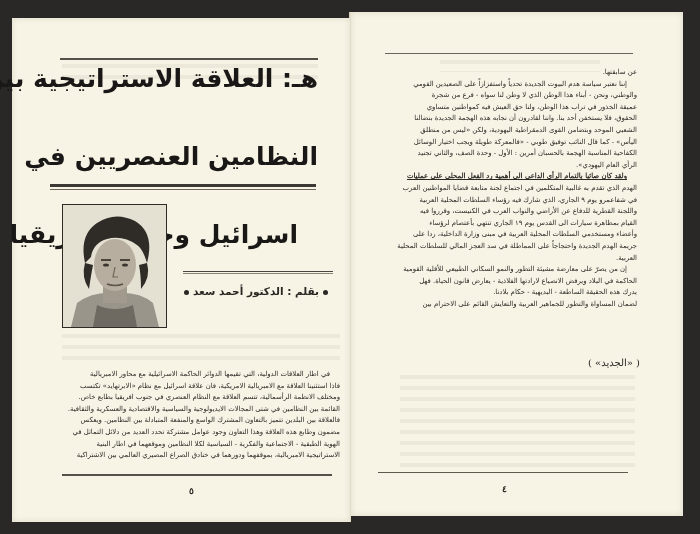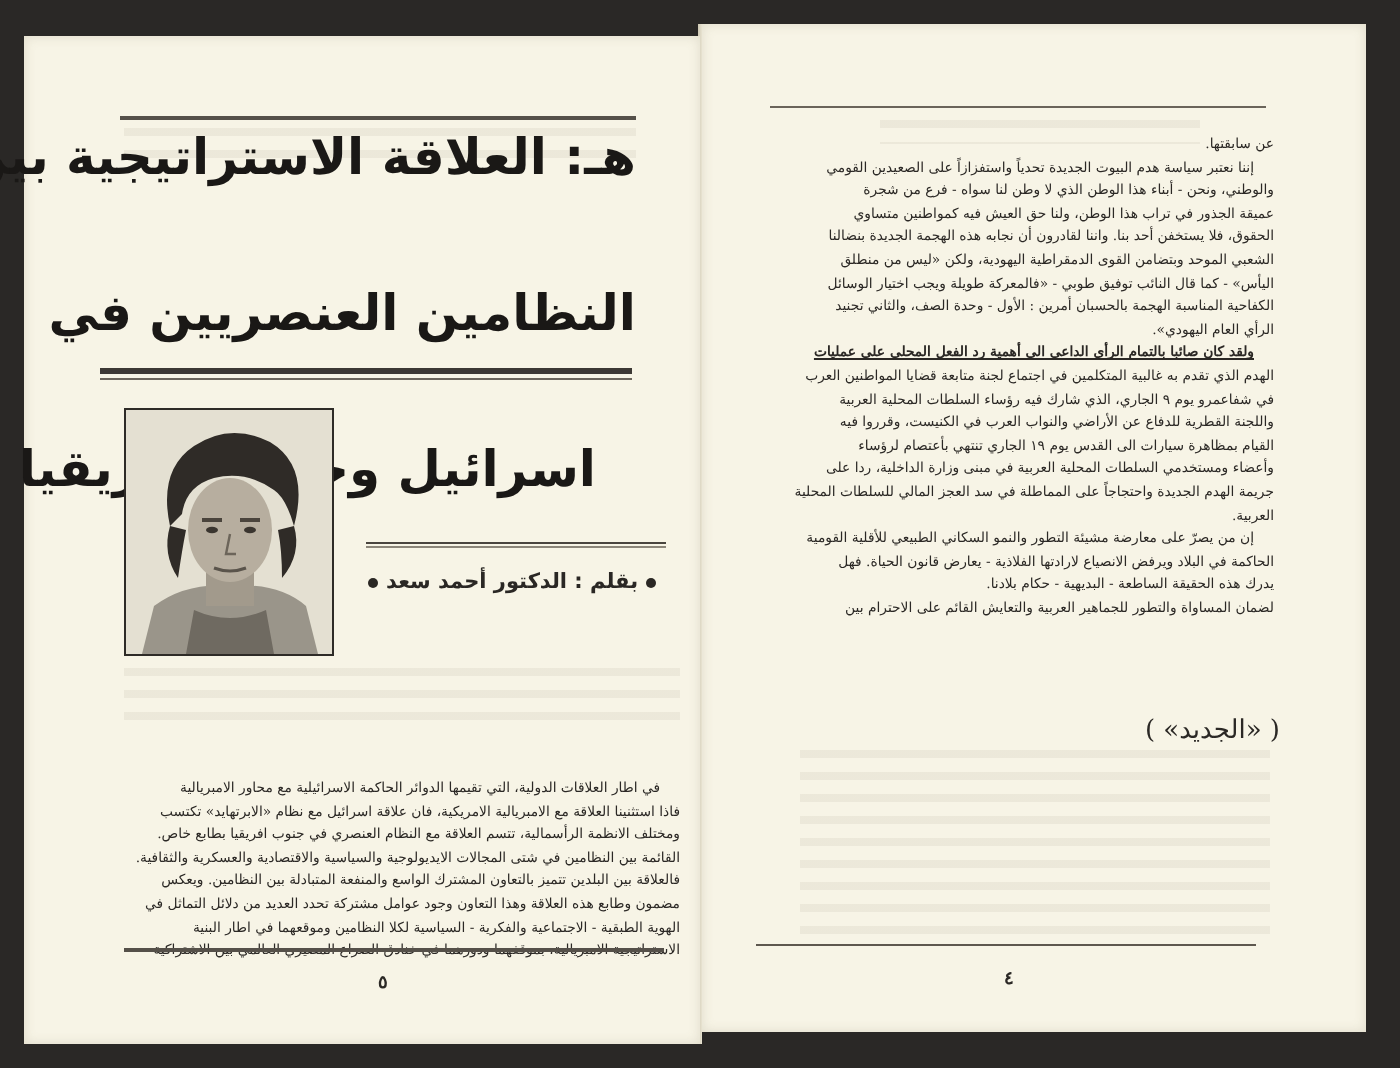--- a/index.html
+++ b/index.html
@@ -61,28 +61,28 @@
   .bullet { display: inline-block; width: 5px; height: 5px; border-radius: 50%; background: #2a2724; vertical-align: middle; margin: 0 4px; }
   .body-text {
     position: absolute;
     direction: rtl; text-align: justify;
     font-family: "DejaVu Serif", serif;
     color: #2b2825;
     font-size: 6.9px; line-height: 11.6px;
   }
   .body-text p { margin: 0; }
   .body-text .indent { text-indent: 10px; }
-  #left-body { left: 60px; top: 389px; width: 280px; }
+  #left-body { left: 60px; top: 369px; width: 280px; }
   #right-body { left: 380px; top: 67px; width: 257px; }
   .bold-line { font-weight: bold; text-decoration: underline; }
   .signature {
     position: absolute; left: 440px; top: 357px; width: 200px;
     direction: rtl; text-align: right;
     font-family: "DejaVu Serif", serif;
-    font-size: 13px; color: #2b2825;
+    font-size: 10px; color: #2b2825;
   }
   .page-num {
     position: absolute; font-family: "DejaVu Serif", serif; font-size: 9px; color: #2b2825; font-weight: bold;
   }
   .ghost {
     position: absolute; background: repeating-linear-gradient(to bottom, rgba(140,130,110,0.10) 0 4px, transparent 4px 11px);
   }
 </style>
 </head>
 <body>

